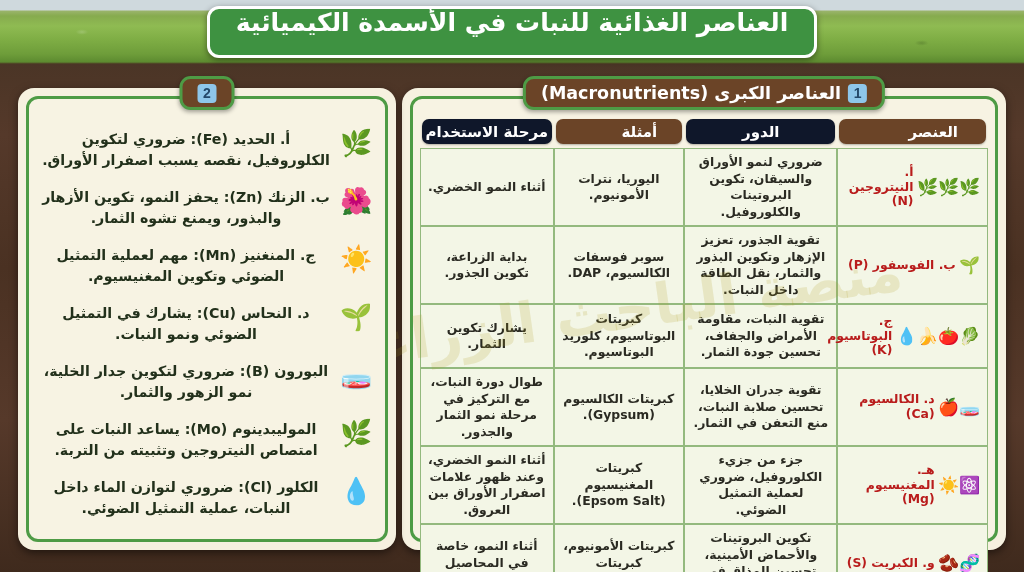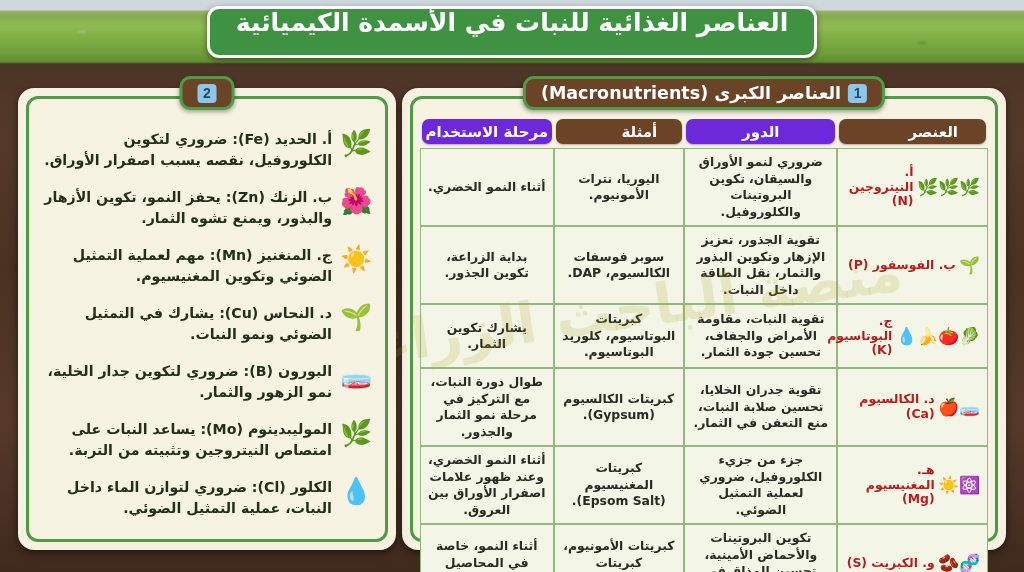--- a/index.html
+++ b/index.html
@@ -165,21 +165,21 @@
     display: flex;
     align-items: center;
     justify-content: center;
     color: #fff;
     font-size: 15px;
     font-weight: bold;
     margin: 0 2px;
     box-shadow: 0 1px 2px rgba(0,0,0,.28);
   }
   .th-brown { background: #6b4427; padding-left: 41px; }
-  .th-green { background: #6d28d9; }
+  .th-green { background: #0f172a; }
 
   table.nutrient-table td {
     border: 1px solid #93b97e;
     vertical-align: middle;
     padding: 5px 6px;
     font-size: 12.4px;
     line-height: 1.33;
     color: #2a2a22;
     font-weight: bold;
     text-align: center;
@@ -252,21 +252,21 @@
     line-height: 1.1;
     width: 34px;
     text-align: center;
   }
   .micro-text {
     flex: 1 1 auto;
     font-size: 14.2px;
     line-height: 1.45;
     font-weight: bold;
     color: #22301b;
-    text-align: right;
+    text-align: center;
   }
 </style>
 </head>
 <body>
 
 <div id="bg-field"></div>
 <div id="bg-soil"></div>
 
 <div id="title-banner">
   <span>العناصر الغذائية للنبات في الأسمدة الكيميائية</span>

